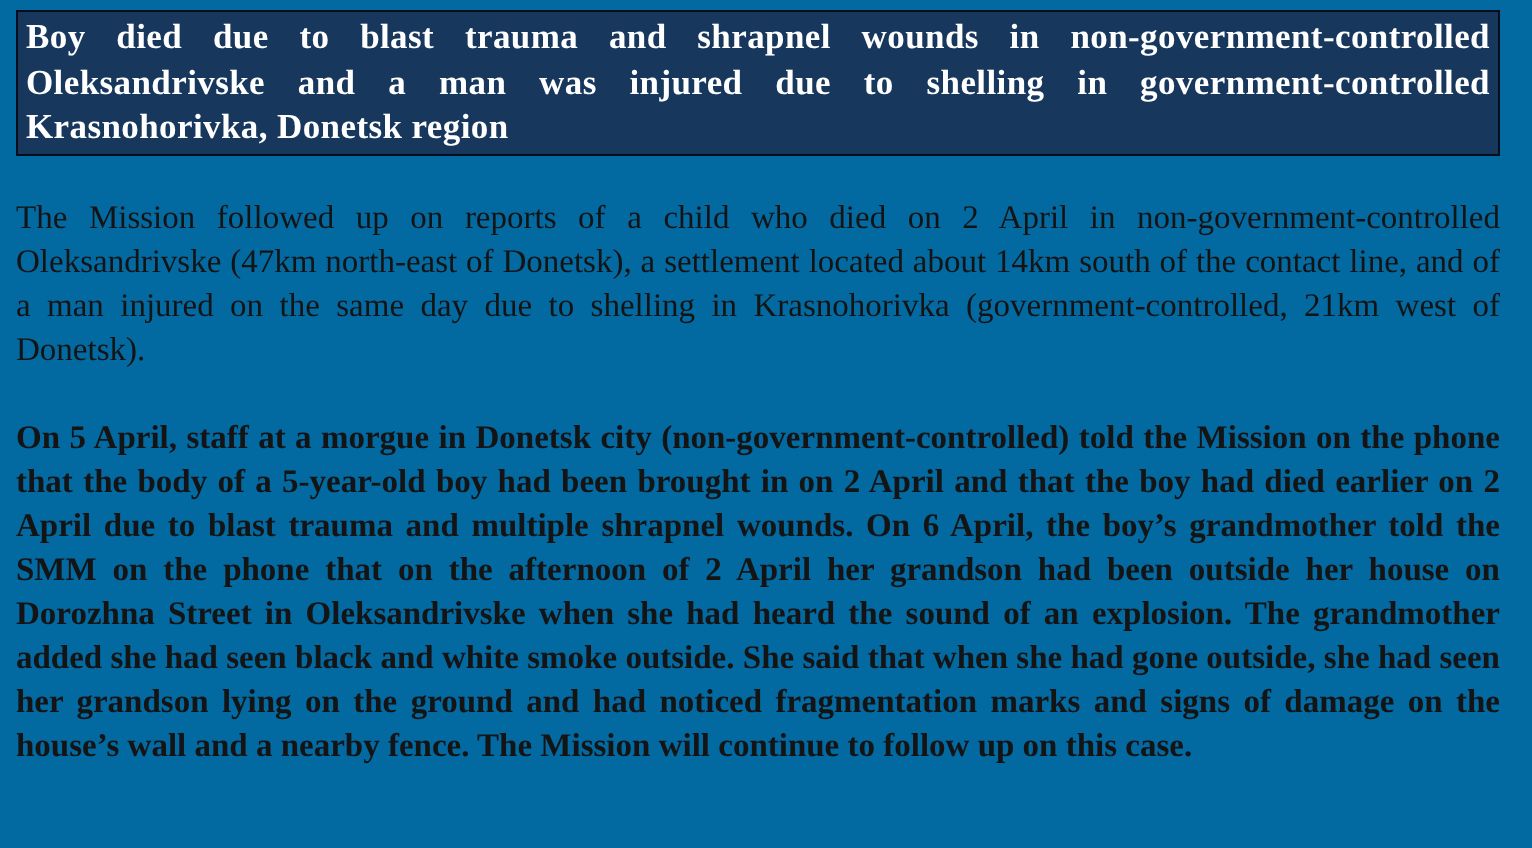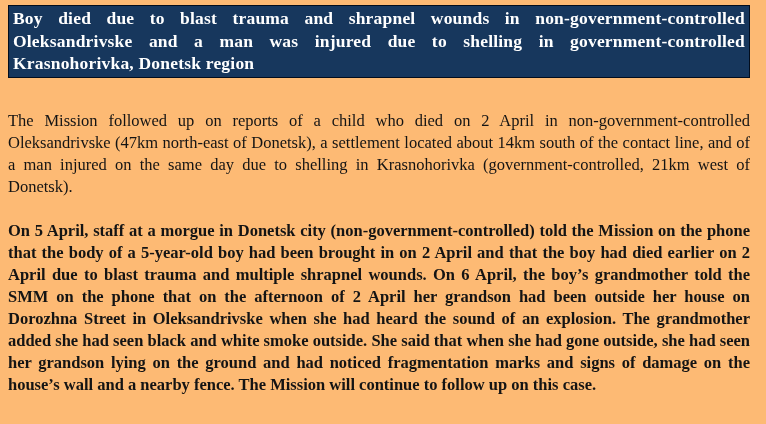--- a/index.html
+++ b/index.html
@@ -11,21 +11,21 @@
     width: 766px;
     height: 424px;
     overflow: hidden;
     font-family: "Liberation Serif", "DejaVu Serif", serif;
   }
   .page {
     box-sizing: border-box;
     width: 766px;
     height: 424px;
     padding: 5px 16px 0 8px;
-    background: #fdba74;
+    background: #0369a1;
   }
   .headline-banner {
     box-sizing: border-box;
     width: 742px;
     background: #17375d;
     border: 1px solid #020d1d;
     color: #ffffff;
     font-weight: bold;
     font-size: 17.5px;
     line-height: 22.5px;
@@ -35,21 +35,21 @@
   }
   .body-paragraph {
     width: 742px;
     color: #141414;
     font-size: 16.5px;
     line-height: 22px;
     text-align: justify;
     margin: 0;
   }
   .body-paragraph.first {
-    margin-top: 32px;
+    margin-top: 20px;
   }
   .body-paragraph.second {
     margin-top: 22px;
     font-weight: bold;
   }
 </style>
 </head>
 <body>
 
 <div class="page">

